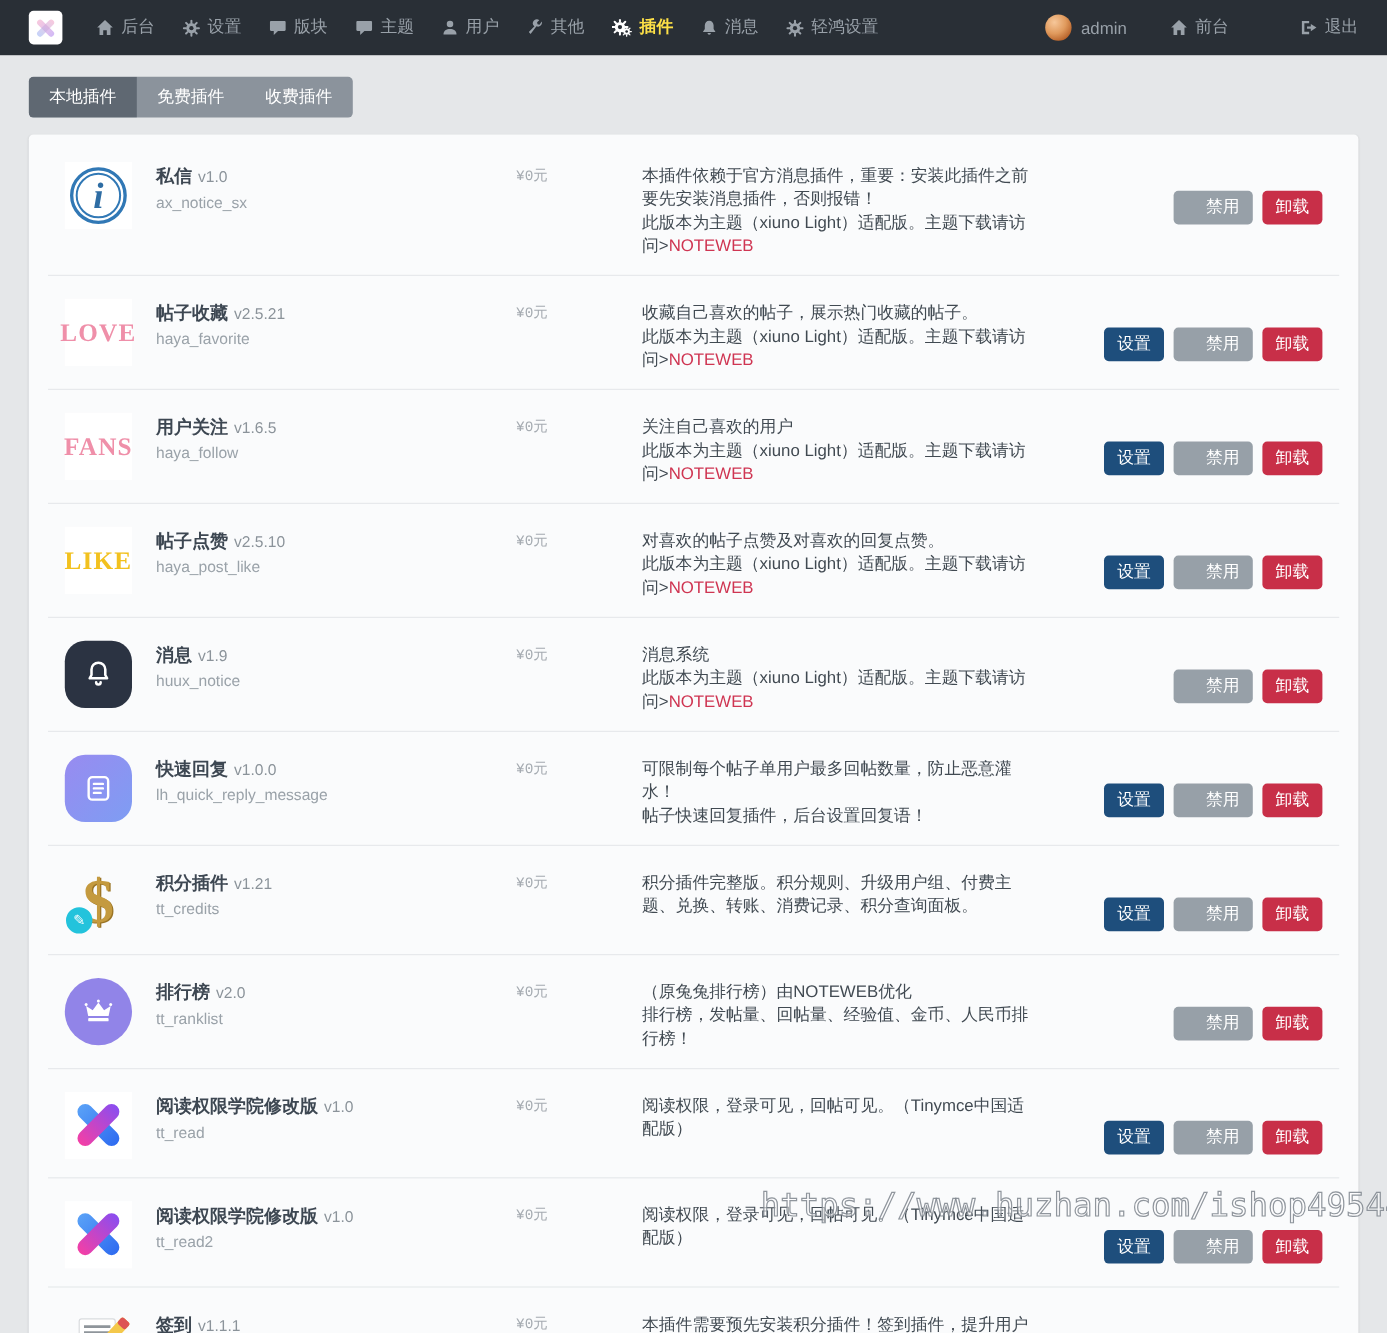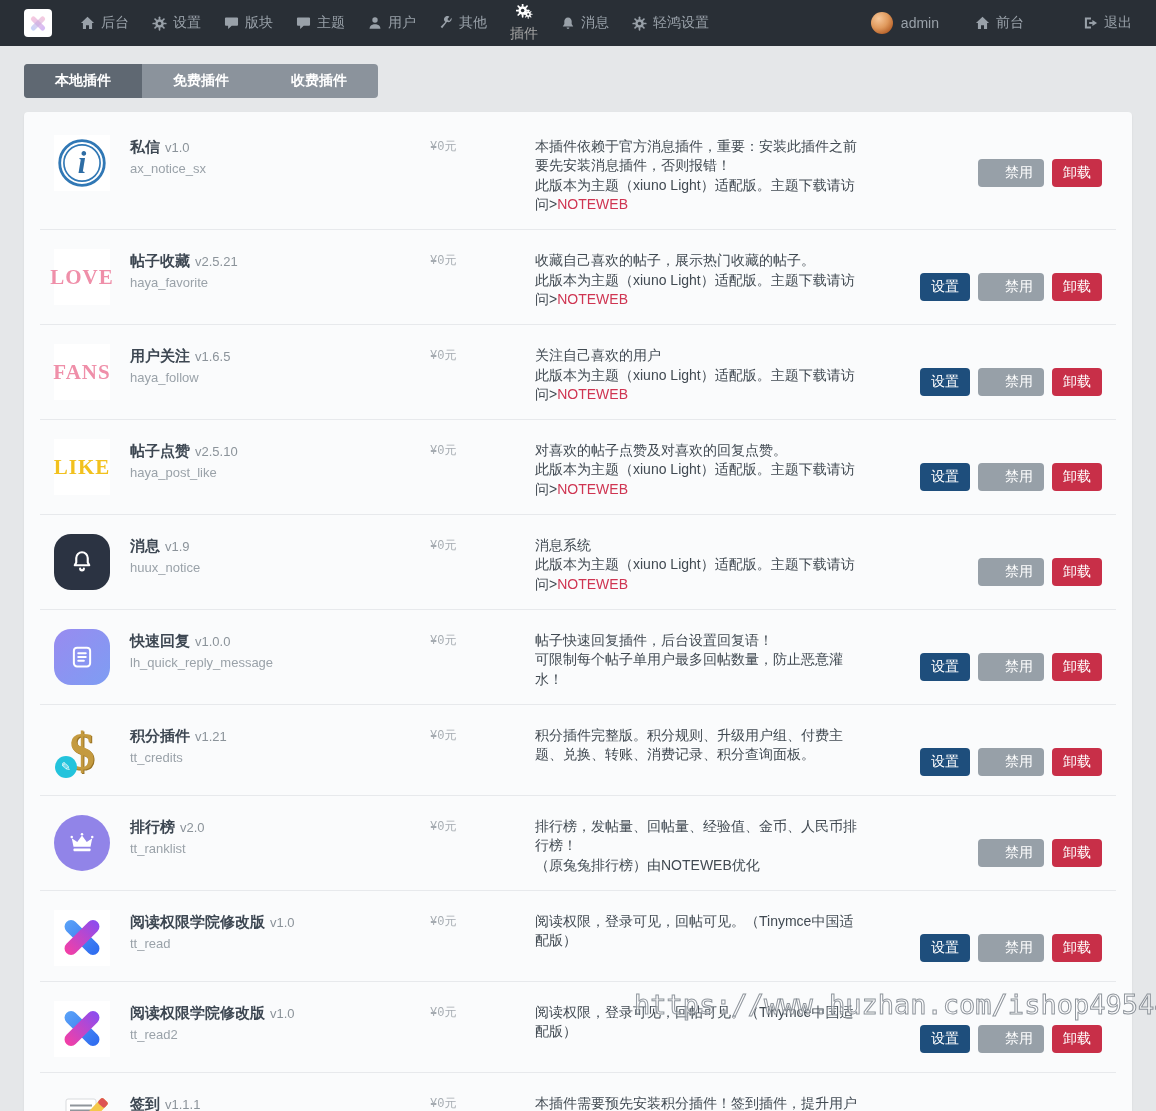--- a/index.html
+++ b/index.html
@@ -7,30 +7,30 @@
     font-family:"Liberation Sans","DejaVu Sans",sans-serif; background:#e5e7e9; }
 
   
   .navbar { height:46px; background:#292f36; display:flex; align-items:center; padding:0 24px; }
   .logo { width:28px; height:28px; background:#fff; border-radius:4px; position:relative; margin-right:28px; flex:0 0 28px; overflow:hidden;}
   .logo::before,.logo::after{content:""; position:absolute; left:5px; top:12px; width:18px; height:5px; border-radius:3px;}
   .logo::before{ background:linear-gradient(90deg,#f3a6c8,#b48df0); transform:rotate(45deg); opacity:.6;}
   .logo::after { background:linear-gradient(90deg,#9fb6f5,#f3a6c8); transform:rotate(-45deg); opacity:.6;}
   .nav-menu{ display:flex; align-items:center; }
   .nav-item{ display:flex; align-items:center; gap:6px; color:#99a1a9; font-size:14px; margin-right:23px; cursor:pointer; white-space:nowrap;}
-  .nav-item.active{ color:#a3a3a3; font-weight:normal;flex-direction:column;}
+  .nav-item.active{ color:#fde047; font-weight:bold;}
   .nav-ic{ display:inline-flex; align-items:center; }
   .nav-right{ margin-left:auto; display:flex; align-items:center; gap:36px;}
   .nav-user{ display:flex; align-items:center; gap:8px; color:#99a1a9; font-size:14px; cursor:pointer;}
   .avatar{ width:22px; height:22px; border-radius:50%;
     background:radial-gradient(circle at 35% 30%, #f6c79a 0%, #e09a5d 45%, #b55f27 80%, #7d3d16 100%); }
 
   
   .tabs{ display:inline-flex; background:#8b939c; border-radius:4px; margin:18px 0 0 24px; overflow:hidden;}
-  .tab{ padding:8px 31px; color:#fff; font-size:14px; cursor:pointer;font-weight:bold;}
+  .tab{ padding:8px 17px; color:#fff; font-size:14px; cursor:pointer;}
   .tab.active{ background:#5f6872;}
 
   
   .panel{ margin:14px 24px 0 24px; background:#fafbfc; border-radius:4px;
     box-shadow:0 1px 2px rgba(0,0,0,.08); padding:4px 16px 20px 16px; }
   .prow{ display:flex; align-items:flex-start; padding:19px 14px 15px 14px; min-height:76px; }
   .prow + .prow{ border-top:1px solid #e7e9ec; }
 
   .pic{ width:56px; height:56px; flex:0 0 56px; display:flex; align-items:center; justify-content:center; position:relative;}
   .pic-white{ background:#fff; }
@@ -311,22 +311,22 @@
             <rect x="5.5" y="4.5" width="13" height="15" rx="2.5"></rect>
             <path d="M9 9h6M9 12h6M9 15h4.5"></path>
           </svg>
         </div>
         <div class="meta">
           <div><span class="ptitle">快速回复</span><span class="pver">v1.0.0</span></div>
           <div class="pid">lh_quick_reply_message</div>
         </div>
         <div class="price">¥0元</div>
         <div class="desc">
+          <div><span>可限制每个帖子单用户最多回帖数量，防止恶意灌水！</span></div>
           <div><span>帖子快速回复插件，后台设置回复语！</span></div>
-          <div><span>可限制每个帖子单用户最多回帖数量，防止恶意灌水！</span></div>
         </div>
         <div class="actions"><button class="btn btn-settings">设置</button><button class="btn btn-disable">禁用</button><button class="btn btn-uninstall">卸载</button></div>
       </div>
       <div class="prow">
         <div class="pic">
           <span class="dollar">$</span>
           <span class="pencil-badge">✎</span>
         </div>
         <div class="meta">
           <div><span class="ptitle">积分插件</span><span class="pver">v1.21</span></div>
@@ -347,22 +347,22 @@
             <circle cx="12" cy="4.9" r="1"></circle>
             <circle cx="20.2" cy="7.2" r="1"></circle>
           </svg>
         </div>
         <div class="meta">
           <div><span class="ptitle">排行榜</span><span class="pver">v2.0</span></div>
           <div class="pid">tt_ranklist</div>
         </div>
         <div class="price">¥0元</div>
         <div class="desc">
+          <div><span>（原兔兔排行榜）由NOTEWEB优化</span></div>
           <div><span>排行榜，发帖量、回帖量、经验值、金币、人民币排行榜！</span></div>
-          <div><span>（原兔兔排行榜）由NOTEWEB优化</span></div>
         </div>
         <div class="actions"><button class="btn btn-disable">禁用</button><button class="btn btn-uninstall">卸载</button></div>
       </div>
       <div class="prow">
         <div class="pic pic-white">
           <span class="xbar xbar-blue"></span>
           <span class="xbar xbar-pink"></span>
         </div>
         <div class="meta">
           <div><span class="ptitle">阅读权限学院修改版</span><span class="pver">v1.0</span></div>

